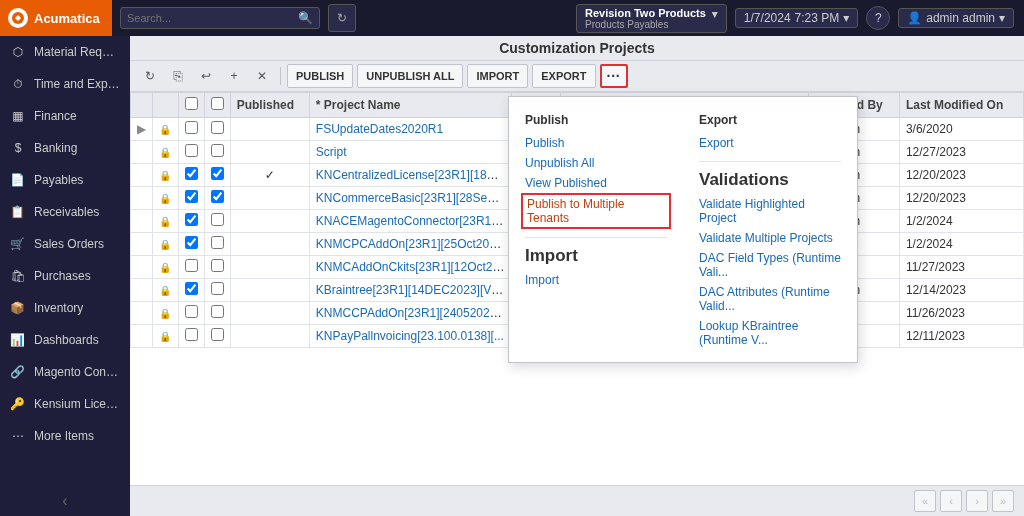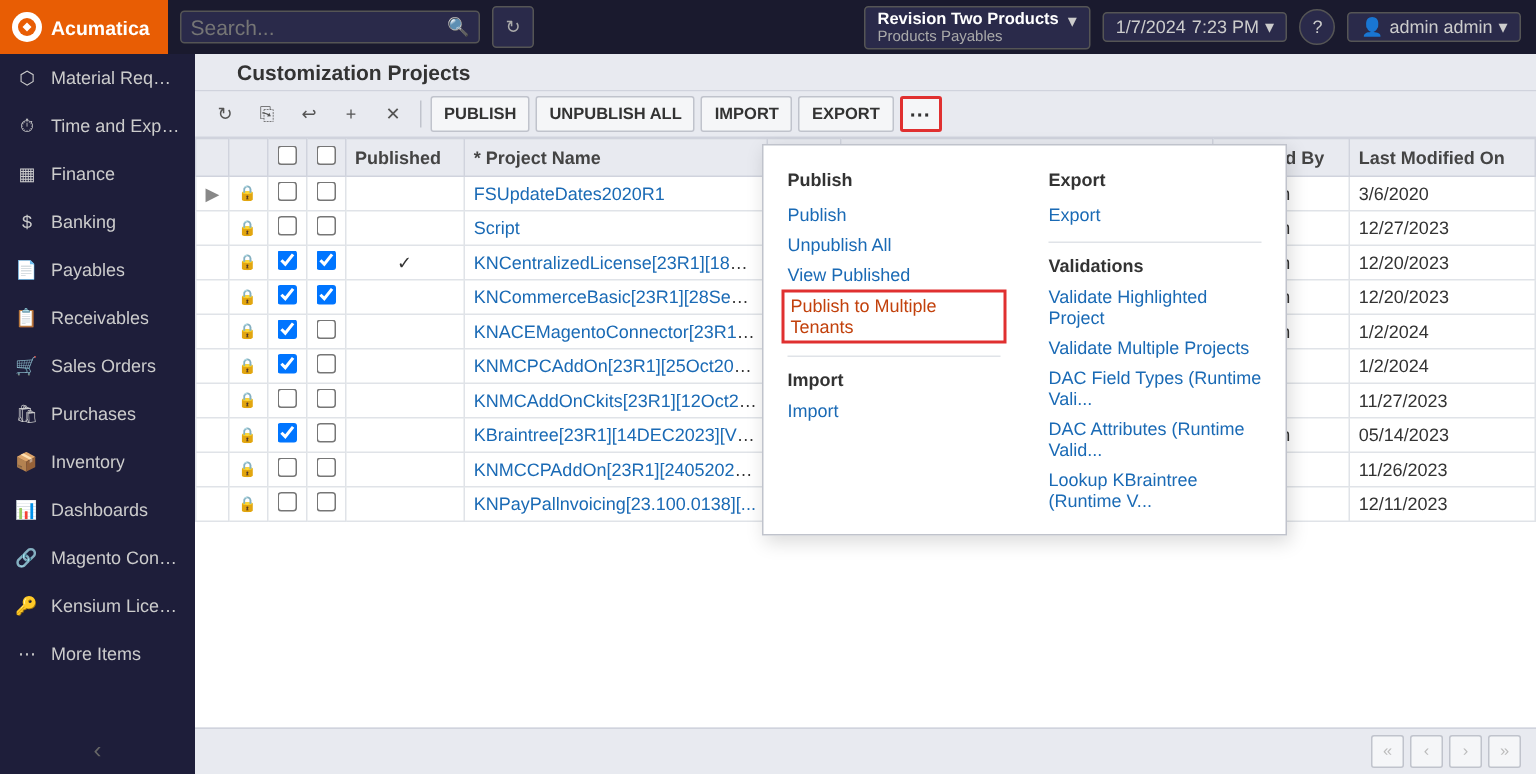--- a/index.html
+++ b/index.html
@@ -13,21 +13,21 @@
       width: 112px; background: #e85d04; height: 100%; display: flex; align-items: center; padding: 0 8px; gap: 6px; cursor: pointer;
     }
     .logo-icon { width: 20px; height: 20px; background: white; border-radius: 50%; display: flex; align-items: center; justify-content: center; }
     .logo-text { color: white; font-weight: bold; font-size: 13px; }
     .search-area { flex: 1; display: flex; align-items: center; padding: 0 8px; }
     .search-box {
       width: 200px; height: 22px; border: 1px solid #555; background: #2a2a4a; border-radius: 3px;
       display: flex; align-items: center; padding: 0 6px; gap: 4px;
     }
     .search-box input {
-      background: transparent; border: none; outline: none; color: #aaa; font-size: 14px; width: 100%;
+      background: transparent; border: none; outline: none; color: #aaa; font-size: 11px; width: 100%;
     }
     .search-icon-btn { color: #aaa; cursor: pointer; font-size: 12px; }
     .refresh-btn { width: 28px; height: 28px; border: 1px solid #555; border-radius: 3px; background: #2a2a4a; display: flex; align-items: center; justify-content: center; cursor: pointer; margin-left: 8px; color: #aaa; }
     .top-right { display: flex; align-items: center; gap: 8px; padding: 0 10px; margin-left: auto; }
     .revision-box { background: #2a2a4a; border: 1px solid #555; border-radius: 3px; padding: 2px 8px; color: #ccc; display: flex; align-items: flex-start; gap: 6px; cursor: pointer; }
     .revision-title { font-weight: bold; font-size: 11px; color: white; }
     .revision-sub { font-size: 10px; color: #aaa; }
     .date-box { background: #2a2a4a; border: 1px solid #555; border-radius: 3px; padding: 2px 8px; color: #ccc; display: flex; align-items: center; gap: 4px; cursor: pointer; font-size: 11px; }
     .help-btn { width: 24px; height: 24px; border: 1px solid #555; border-radius: 50%; background: #2a2a4a; display: flex; align-items: center; justify-content: center; color: #ccc; cursor: pointer; font-size: 11px; }
     .admin-btn { background: #2a2a4a; border: 1px solid #555; border-radius: 3px; padding: 2px 8px; color: #ccc; display: flex; align-items: center; gap: 4px; cursor: pointer; font-size: 11px; }
@@ -43,21 +43,21 @@
       display: flex; align-items: center; gap: 8px; padding: 8px 10px; color: #ccc; cursor: pointer; font-size: 12px; white-space: nowrap; overflow: hidden;
     }
     .sidebar-icon { width: 16px; height: 16px; display: flex; align-items: center; justify-content: center; flex-shrink: 0; }
     .sidebar-label { overflow: hidden; text-overflow: ellipsis; }
 
     
     .content { flex: 1; display: flex; flex-direction: column; background: #f0f2f5; overflow: hidden; }
 
     
     .content-header {
-      background: #e8eaf0; padding: 4px 28px; display: flex; align-items: center; justify-content: space-between; border-bottom: 1px solid #d0d3dd; flex-shrink: 0;
+      background: #e8eaf0; padding: 4px 28px; display: flex; align-items: center; justify-content: space-between; border-bottom: 1px solid #d0d3dd; flex-shrink: 0; flex-direction: column;
     }
     .page-title { font-size: 14px; font-weight: bold; color: #333; }
     .header-actions { display: flex; gap: 6px; }
     .header-btn { background: #f0f2f5; border: 1px solid #c0c3cc; border-radius: 3px; padding: 2px 10px; font-size: 11px; cursor: pointer; color: #333; }
 
     
     .toolbar {
       background: #e8eaf0; padding: 3px 8px; display: flex; align-items: center; gap: 4px; border-bottom: 1px solid #d0d3dd; flex-shrink: 0;
     }
     .toolbar-btn {
@@ -91,21 +91,21 @@
       z-index: 200; width: 350px; padding: 12px 0;
     }
     .dropdown-cols { display: flex; gap: 0; }
     .dropdown-col { flex: 1; padding: 0 16px; }
     .dropdown-col-title { font-weight: bold; font-size: 12px; color: #333; margin-bottom: 6px; padding-top: 4px; }
     .dropdown-item { padding: 3px 0; color: #1a6ab5; cursor: pointer; font-size: 12px; }
     .dropdown-item.highlighted {
       border: 2px solid #e03030; padding: 2px 4px; margin: 0 -4px; color: #c2410c;
     }
     .dropdown-divider { border: none; border-top: 1px solid #e0e3e8; margin: 8px 0; }
-    .dropdown-section-title { font-weight: bold; font-size: 12px; color: #333; margin-bottom: 4px; margin-top: 8px; }
+    .dropdown-section-title { font-weight: bold; font-size: 17px; color: #333; margin-bottom: 4px; margin-top: 8px; }
     .level-badge { background: #dde8ff; color: #336; border-radius: 2px; padding: 1px 4px; font-size: 10px; }
   </style>
 </head>
 <body>
 
 <div class="top-bar">
   <div class="logo-area">
     <div class="logo-icon">
       <svg width="14" height="14" viewBox="0 0 14 14">
           <circle cx="7" cy="7" r="6" fill="#e85d04"></circle>
@@ -327,21 +327,21 @@
             <tr>
       <td class="row-expand"></td>
       <td style="font-size:10px;">🔒</td>
       <td class="checkbox-cell"><input type="checkbox" checked="" style=""></td>
       <td class="checkbox-cell"><input type="checkbox" style=""></td>
       <td style="text-align:center;"></td>
       <td><span class="link-text">KBraintree[23R1][14DEC2023][V07]</span></td>
       <td><span class="level-badge">7</span></td>
       <td style="max-width:220px; overflow:hidden; text-overflow:ellipsis;"></td>
       <td>in admin</td>
-      <td>05/14/2023</td>
+      <td>12/14/2023</td>
     </tr>
             <tr>
       <td class="row-expand"></td>
       <td style="font-size:10px;">🔒</td>
       <td class="checkbox-cell"><input type="checkbox" style=""></td>
       <td class="checkbox-cell"><input type="checkbox" style=""></td>
       <td style="text-align:center;"></td>
       <td><span class="link-text">KNMCCPAddOn[23R1][24052023]...</span></td>
       <td><span class="level-badge">7</span></td>
       <td style="max-width:220px; overflow:hidden; text-overflow:ellipsis;">KNMC1010</td>

